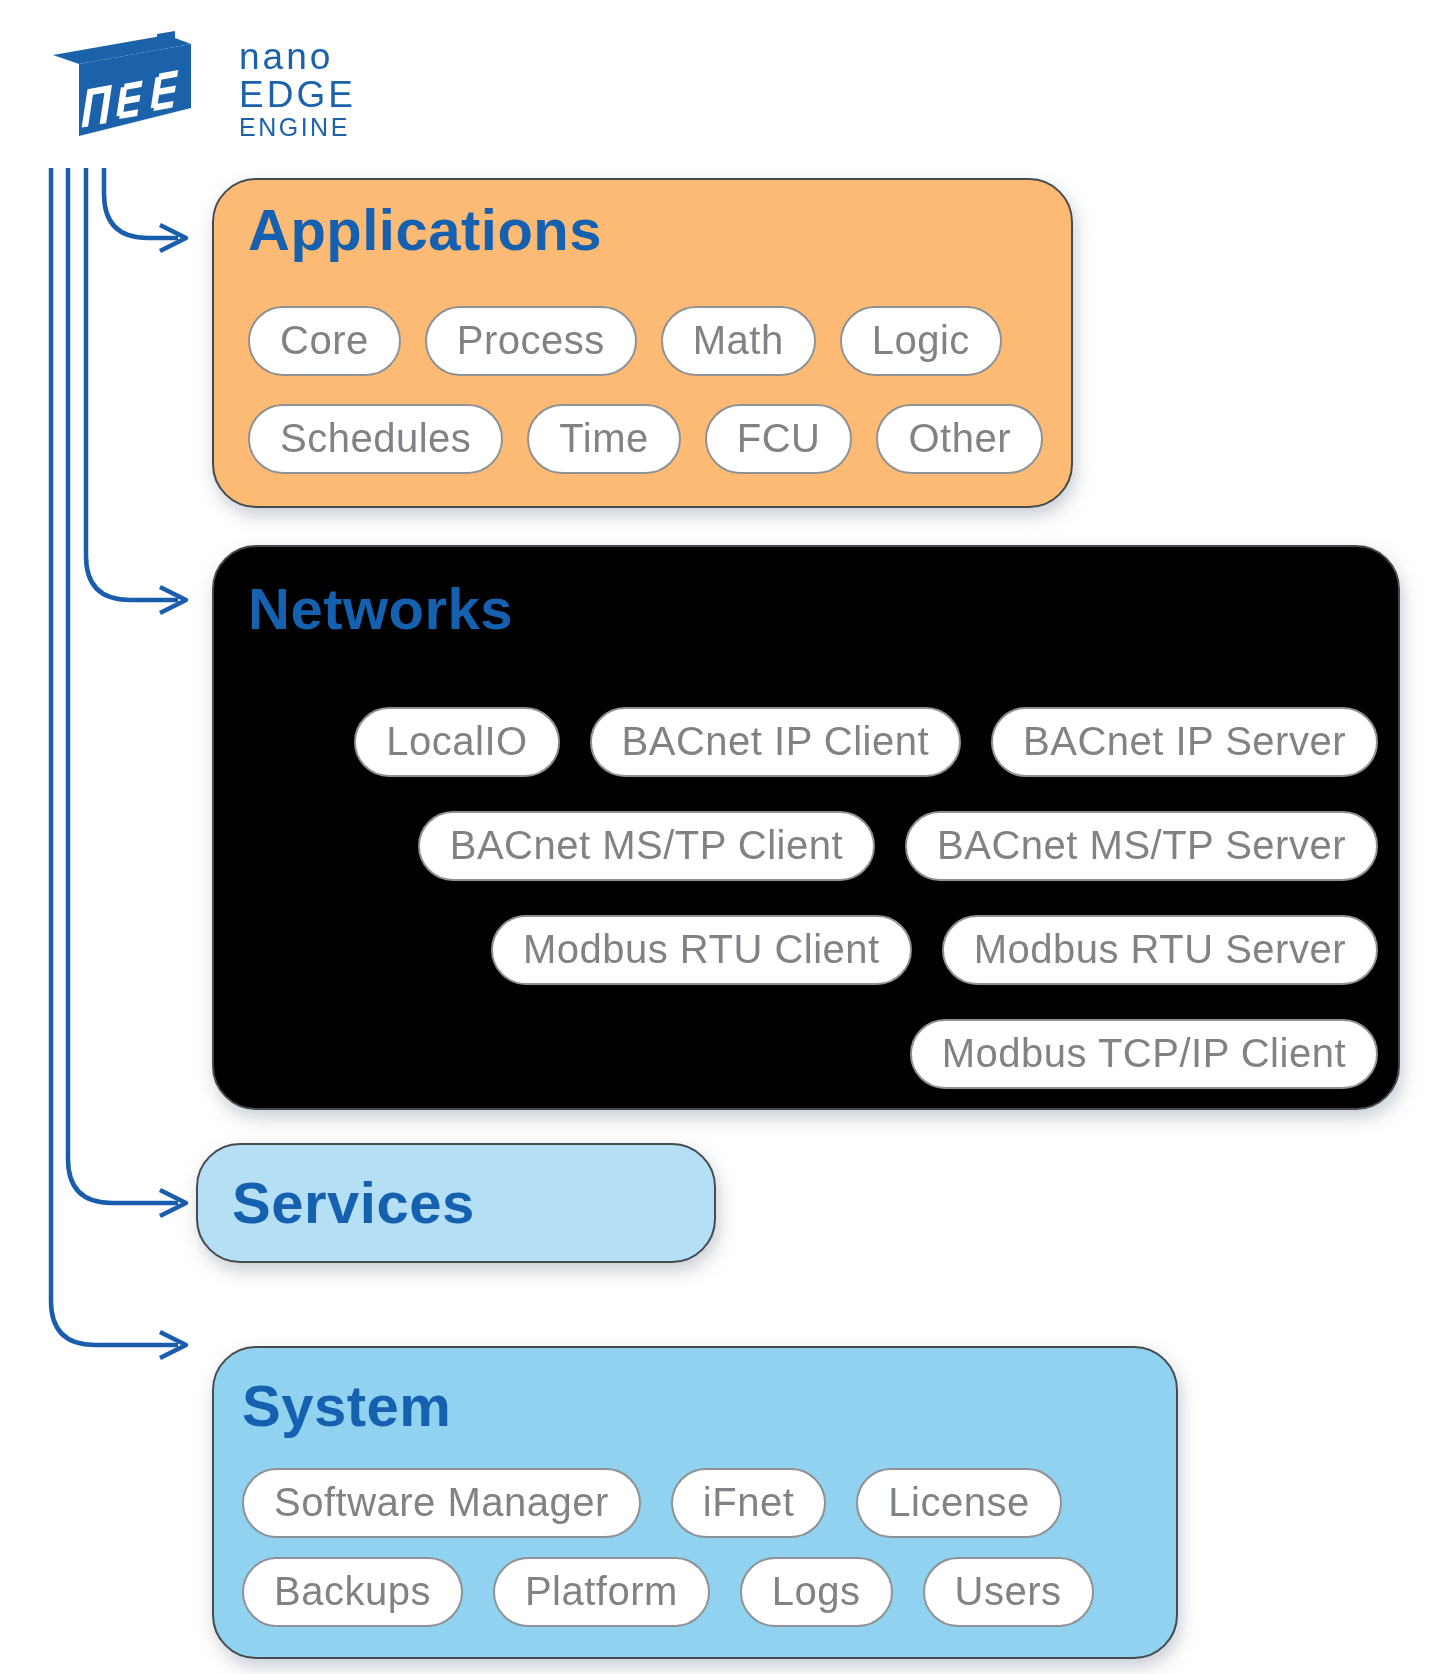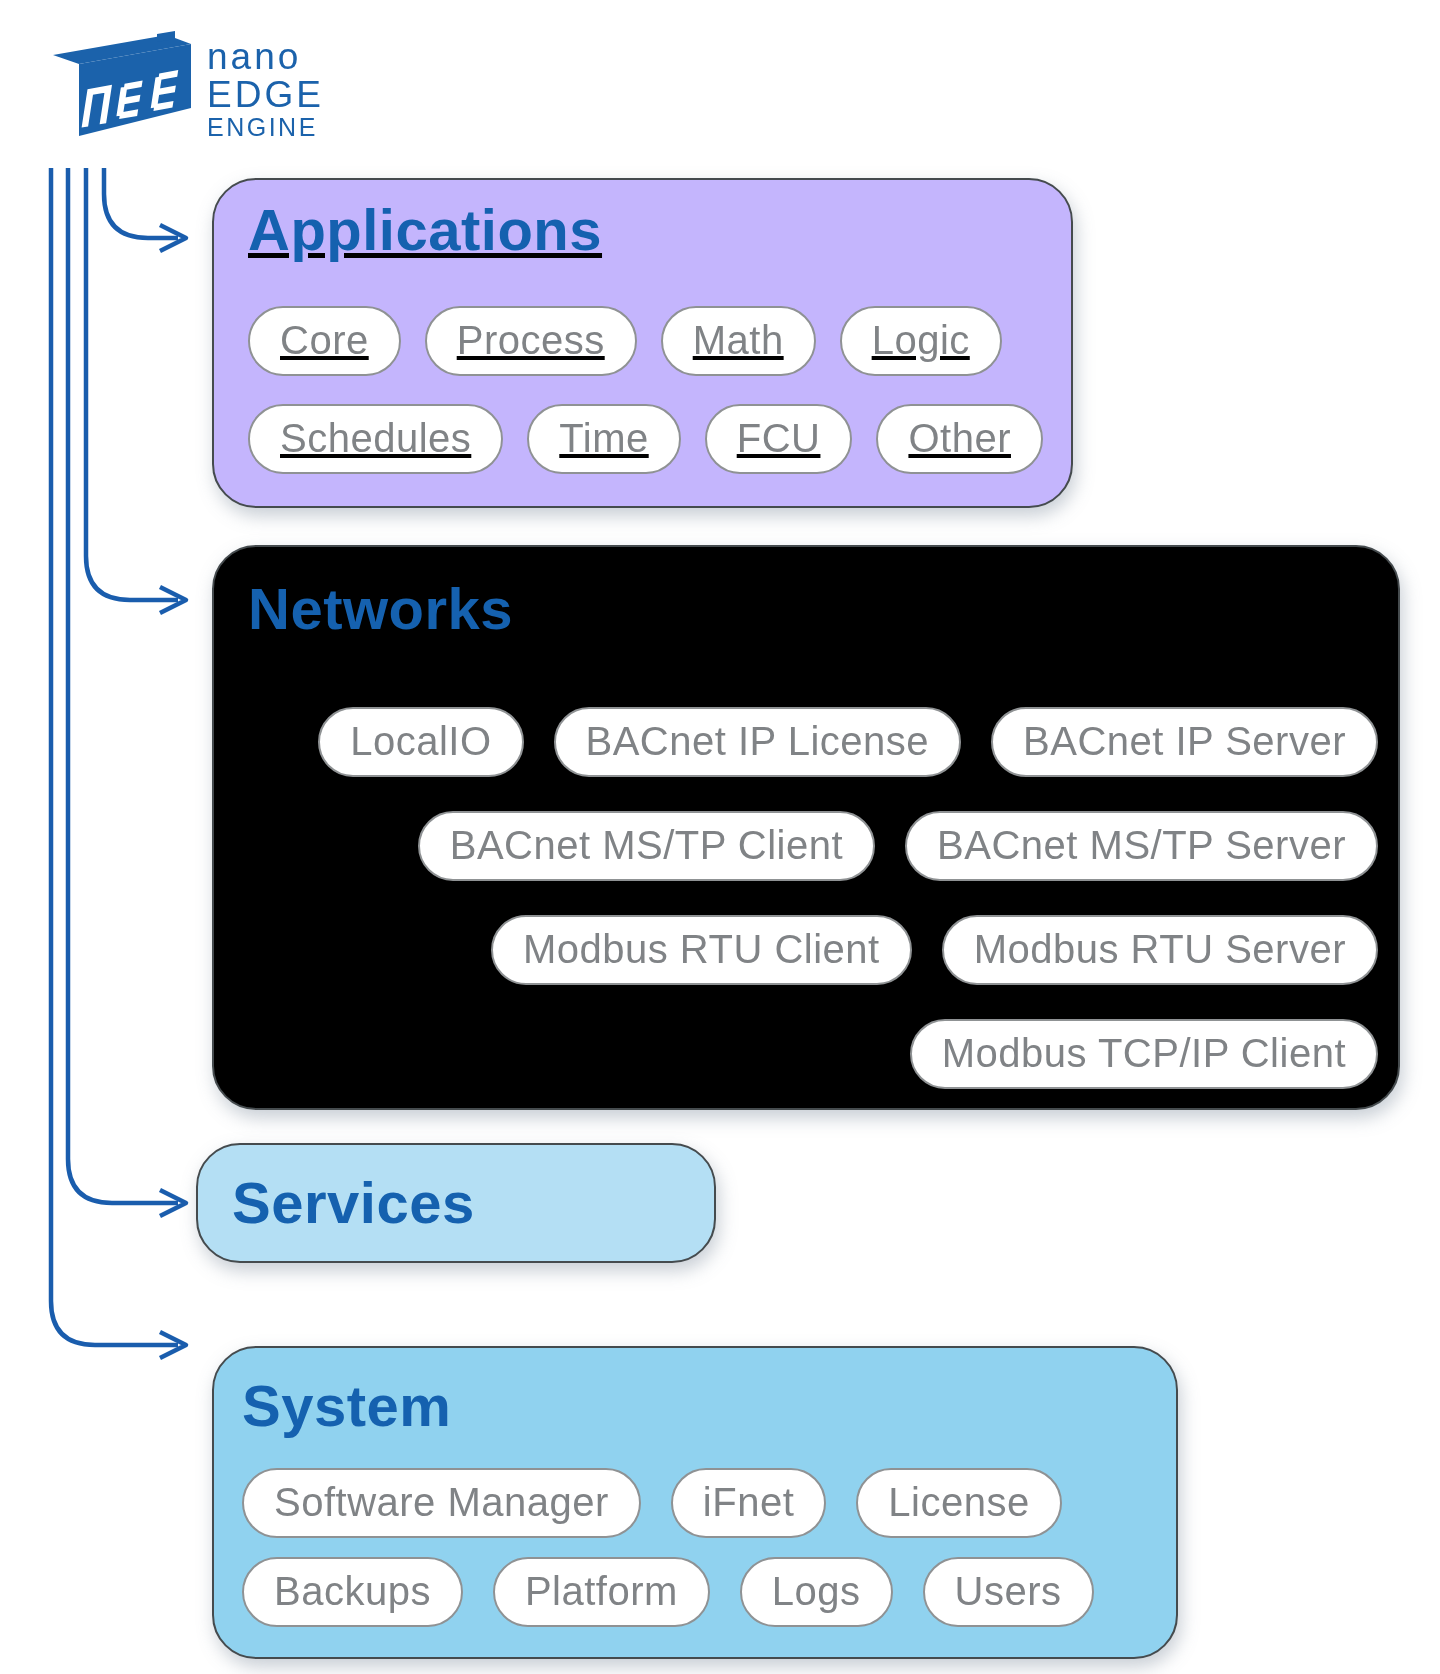--- a/index.html
+++ b/index.html
@@ -1,21 +1,21 @@
 <!DOCTYPE html>
 <html><head>
 <meta charset="utf-8">
 <style>
   html,body{margin:0;padding:0;}
   body{
     width:1440px;height:1674px;position:relative;background:#ffffff;
     font-family:"Liberation Sans",sans-serif;overflow:hidden;
   }
   
-  .logo-wrap{position:absolute;left:45px;top:30px;display:flex;align-items:flex-start;}
+  .logo-wrap{position:absolute;left:45px;top:30px;display:flex;align-items:flex-start;gap:32px;}
   .logo-icon{width:152px;height:108px;flex:0 0 auto;}
   .logo-text{margin-left:10px;margin-top:8px;color:#1b62ab;line-height:1;}
   .logo-line1{font-size:37px;letter-spacing:3px;line-height:38px;}
   .logo-line2{font-size:37px;letter-spacing:3px;line-height:37px;}
   .logo-line3{font-size:25px;letter-spacing:2.5px;line-height:29px;}
   
   svg.connectors{position:absolute;left:0;top:0;width:1440px;height:1674px;pointer-events:none;}
   svg.connectors path{fill:none;stroke:#1a5dad;stroke-width:4.5;stroke-linejoin:round;stroke-linecap:butt;}
   
   .box{
@@ -85,21 +85,21 @@
   <path d="M86,168 V556 Q86,600 130,600 H178"></path>
   <path d="M160,587 L186,600 L160,613"></path>
 
   <path d="M68,168 V1159 Q68,1203 112,1203 H178"></path>
   <path d="M160,1190 L186,1203 L160,1216"></path>
 
   <path d="M51,168 V1301 Q51,1345 95,1345 H178"></path>
   <path d="M160,1332 L186,1345 L160,1358"></path>
 </svg>
 
-<div class="box" id="applications" style="background: #c4b5fd; text-decoration: underline;">
+<div class="box" id="applications" style="background: #fdba74;">
   <div class="box-title">Applications</div>
   <div class="rows">
       <div class="pill-row">
         <div class="pill">Core</div>
         <div class="pill">Process</div>
         <div class="pill">Math</div>
         <div class="pill">Logic</div>
       </div>
       <div class="pill-row">
         <div class="pill">Schedules</div>
@@ -108,21 +108,21 @@
         <div class="pill">Other</div>
       </div>
     </div>
 </div>
 
 <div class="box" id="networks" style="background: #000000;">
   <div class="box-title">Networks</div>
   <div class="rows">
       <div class="pill-row">
         <div class="pill">LocalIO</div>
-        <div class="pill">BACnet IP License</div>
+        <div class="pill">BACnet IP Client</div>
         <div class="pill">BACnet IP Server</div>
       </div>
       <div class="pill-row">
         <div class="pill">BACnet MS/TP Client</div>
         <div class="pill">BACnet MS/TP Server</div>
       </div>
       <div class="pill-row">
         <div class="pill">Modbus RTU Client</div>
         <div class="pill">Modbus RTU Server</div>
       </div>

